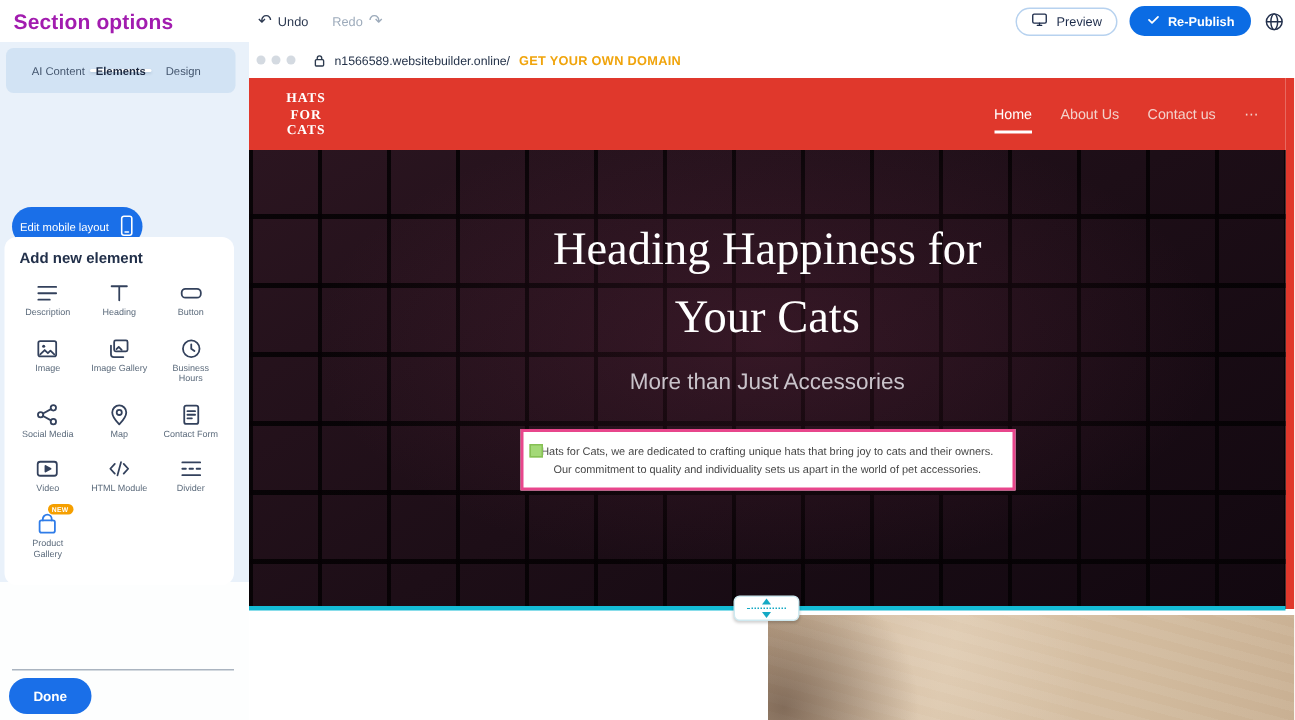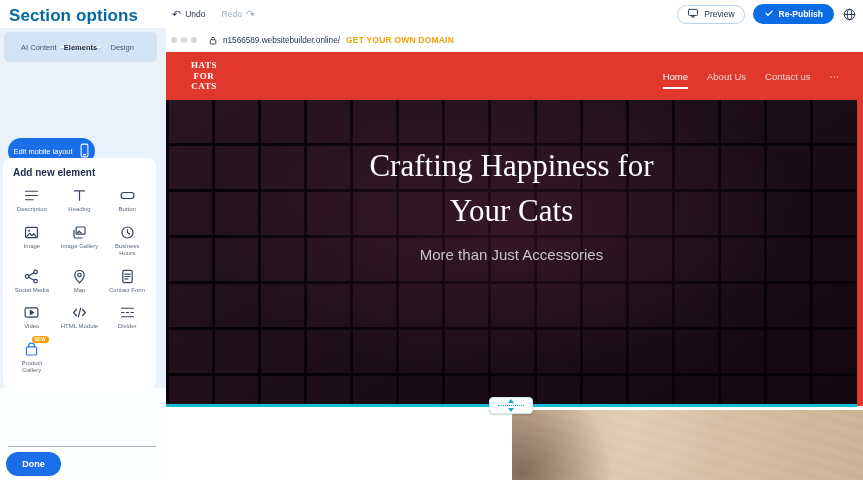--- a/index.html
+++ b/index.html
@@ -2,21 +2,21 @@
 <html><head>
 <meta charset="utf-8">
 <style>
   * { margin:0; padding:0; box-sizing:border-box; }
   html,body { width:863px; height:480px; overflow:hidden; }
   body { font-family:"Liberation Sans", sans-serif; background:#fff; position:relative; }
   button { font-family:inherit; border:none; background:none; cursor:pointer; }
 
   
   .topbar { position:absolute; top:0; left:0; width:863px; height:28px; background:#fff; z-index:5; }
-  .topbar-title { position:absolute; left:9px; top:6px; font-size:17px; font-weight:700; color:#0369a1; letter-spacing:.1px; }
+  .topbar-title { position:absolute; left:9px; top:6px; font-size:14px; font-weight:700; color:#a21caf; letter-spacing:.1px; }
   .history { position:absolute; left:172px; top:0; height:28px; display:flex; align-items:center; gap:16px; }
   .hist-btn { display:flex; align-items:center; gap:4px; font-size:8.5px; color:#2b3850; }
   .hist-btn .u-ic { font-size:11px; line-height:1; }
   .hist-btn.disabled { color:#9dabbb; }
   .topbar-right { position:absolute; right:6px; top:0; height:28px; display:flex; align-items:center; gap:8px; }
   .preview-btn { height:19px; padding:0 9px; border:1px solid #b7d2ef; border-radius:11px; background:#fff;
                  color:#1c2b4a; font-size:8.5px; display:flex; align-items:center; gap:5px; }
   .preview-btn svg { width:12px; height:12px; }
   .republish-btn { height:20px; padding:0 11px; border-radius:12px; background:#0b6ce4; color:#fff;
                    font-size:8.5px; font-weight:700; display:flex; align-items:center; gap:5px; }
@@ -324,24 +324,28 @@
       <nav class="site-nav">
           <span class="nav-item active">Home</span>
           <span class="nav-item">About Us</span>
           <span class="nav-item">Contact us</span>
           <span class="nav-item">⋯</span>
         </nav>
     </div>
 
     <div class="hero">
       <div class="hero-title">
-        <span>Crafting Happiness for</span><br>
+        <span>Heading Happiness for</span><br>
         <span>Your Cats</span>
       </div>
       <div class="hero-subtitle">More than Just Accessories</div>
+      <div class="hero-textbox">
+        <span class="handle-green"></span>
+        <p>Hats for Cats, we are dedicated to crafting unique hats that bring joy to cats and their owners. Our commitment to quality and individuality sets us apart in the world of pet accessories.</p>
+      </div>
     </div>
 
     <div class="section-line"></div>
     <div class="section-handle">
       <span class="arr up"></span>
       <span class="hdots"></span>
       <span class="arr down"></span>
     </div>
 
     <div class="next-image"></div>

